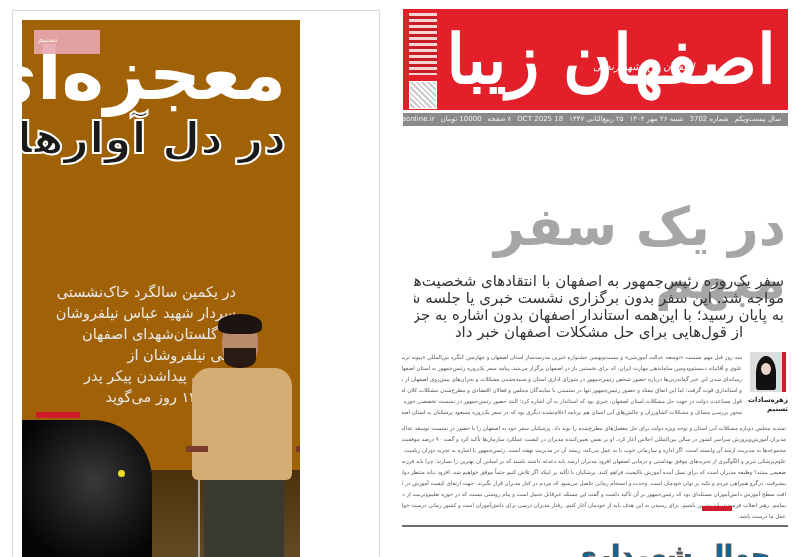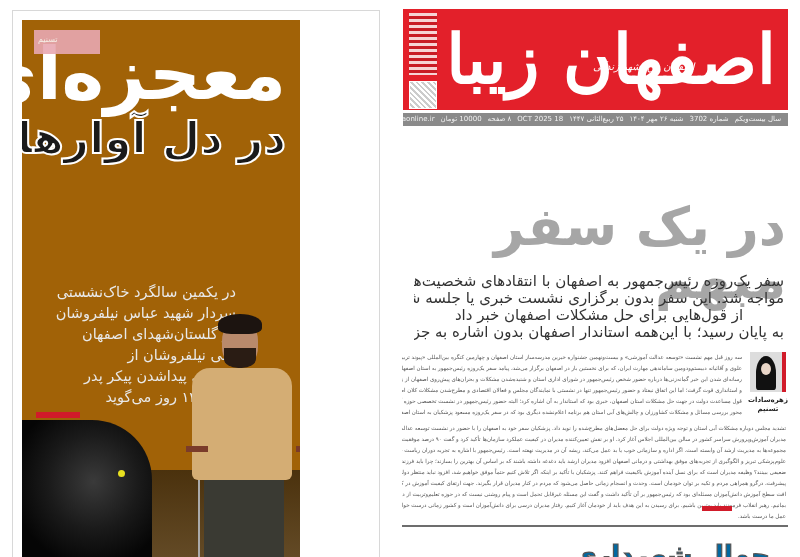--- a/index.html
+++ b/index.html
@@ -89,21 +89,21 @@
     position:absolute; left:14px; top:273px; width:370px; text-align:center; direction:rtl;
     color:#333; font-size:15px; line-height:17px;
   }
   .lead div { white-space:nowrap; overflow:hidden; }
   .author-photo { position:absolute; right:14px; top:352px; width:32px; height:40px; background:#ddd;
     border-right:4px solid #d11b2a; }
   .author-photo::before { content:""; position:absolute; left:6px; top:4px; width:20px; height:34px;
     border-radius:50% 50% 10% 10%; background:#111; }
   .author-photo::after { content:""; position:absolute; left:11px; top:11px; width:10px; height:12px;
     border-radius:50%; background:#e9d6c8; }
-  .author-name { position:absolute; right:12px; top:396px; width:40px; text-align:center; direction:rtl;
+  .author-name { position:absolute; right:12px; top:396px; width:40px; direction:rtl;
     font-size:7px; font-weight:bold; color:#222; line-height:9px; }
   .body-text {
     position:absolute; left:2px; top:352px; width:340px; direction:rtl; text-align:justify;
     font-size:5.5px; line-height:11px; color:#555;
   }
   .body-text.full { width:384px; top:451px; }
   .body-text div { white-space:nowrap; overflow:hidden; }
   .end-tag { position:absolute; left:302px; top:506px; width:30px; height:5px; background:#d11b2a; }
   .divider { position:absolute; left:2px; top:525px; width:386px; height:2px; background:#6d6d6d; }
   .next-head { position:absolute; left:40px; top:535px; width:330px; height:22px; direction:rtl;
@@ -163,22 +163,22 @@
     <span>۸ صفحه</span>
     <span>10000 تومان</span>
     <span class="site">esfahanzibaonline.ir</span>
   </div>
 
   <div class="np-head2">در یک سفر مبهم</div>
 
   <div class="lead">
     <div>سفر یک‌روزه رئیس‌جمهور به اصفهان با انتقادهای شخصیت‌ها و رسانه‌ها</div>
     <div>مواجه شد. این سفر بدون برگزاری نشست خبری یا جلسه شورای اداری استان</div>
+    <div>به پایان رسید؛ با این‌همه استاندار اصفهان بدون اشاره به جزئیات</div>
     <div>از قول‌هایی برای حل مشکلات اصفهان خبر داد</div>
-    <div>به پایان رسید؛ با این‌همه استاندار اصفهان بدون اشاره به جزئیات</div>
   </div>
 
   <div class="author-photo"></div>
   <div class="author-name">
     <div>زهره‌سادات</div>
     <div>تسنیم</div>
   </div>
 
   <div class="body-text">
     <div>سه روز قبل مهم نشست «توسعه عدالت آموزشی» و بیست‌ونهمین جشنواره خیرین مدرسه‌ساز استان اصفهان و چهارمین کنگره بین‌المللی «پیوند تربیت و آموزش» با حضور حکمرانی</div>

